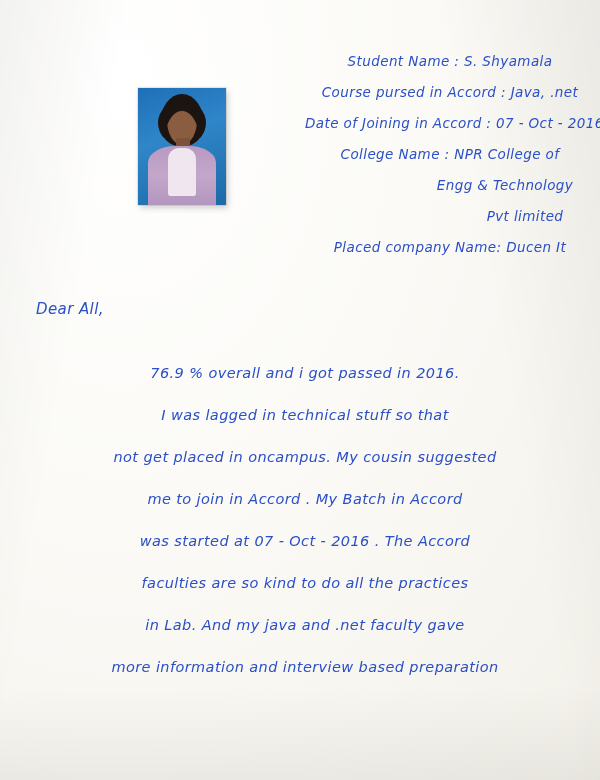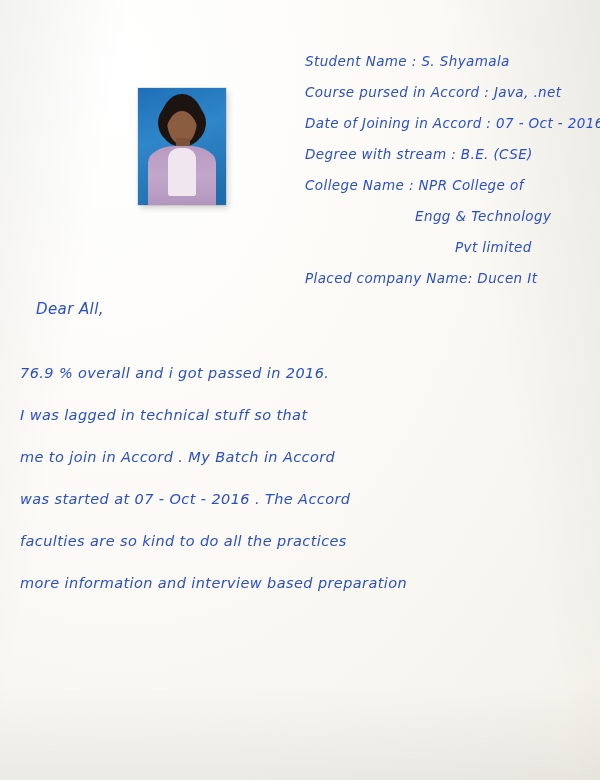--- a/index.html
+++ b/index.html
@@ -31,20 +31,21 @@
       linear-gradient(260deg, rgba(0,0,0,0.05) 0%, rgba(0,0,0,0) 22%),
       linear-gradient(0deg, rgba(0,0,0,0.05) 0%, rgba(0,0,0,0) 12%);
     pointer-events: none;
   }
   .ink {
     color: #2a4fc7;
     font-family: "DejaVu Sans", sans-serif;
     font-style: italic;
     white-space: pre;
     letter-spacing: 0.4px;
+    text-align: center;
   }
 
   
   #photo {
     position: absolute;
     left: 138px;
     top: 88px;
     width: 88px;
     height: 117px;
     background: linear-gradient(160deg, #1f6fb8 0%, #2f86c9 40%, #1d6aa8 100%);
@@ -150,31 +151,32 @@
     <div class="hair2"></div>
     <div class="neck"></div>
     <div class="body"></div>
     <div class="scarf"></div>
   </div>
 
   <div id="header-block">
     <div class="line ink">Student Name : S. Shyamala</div>
     <div class="line ink">Course pursed in Accord : Java, .net</div>
     <div class="line ink">Date of Joining in Accord : 07 - Oct - 2016</div>
-    <div class="line ink">Degree with stream : B.E. (CSE)</div>
     <div class="line ink">College Name : NPR College of</div>
     <div class="line ink indent">Engg &amp; Technology</div>
     <div class="line ink indent2">Pvt limited</div>
     <div class="line ink">Placed company Name: Ducen It</div>
   </div>
 
   <div id="salutation" class="ink">Dear All,</div>
 
   <div id="body-text">
     <div class="bline ink">76.9 % overall and i got passed in 2016.</div>
     <div class="bline ink">I was lagged in technical stuff so that</div>
+    <div class="bline ink">not get placed in oncampus. My cousin suggested</div>
     <div class="bline ink">me to join in Accord . My Batch in Accord</div>
     <div class="bline ink">was started at 07 - Oct - 2016 . The Accord</div>
     <div class="bline ink">faculties are so kind to do all the practices</div>
+    <div class="bline ink">in Lab. And my java and .net faculty gave</div>
     <div class="bline ink">more information and interview based preparation</div>
   </div>
 
 </div>
 
 </body></html>

